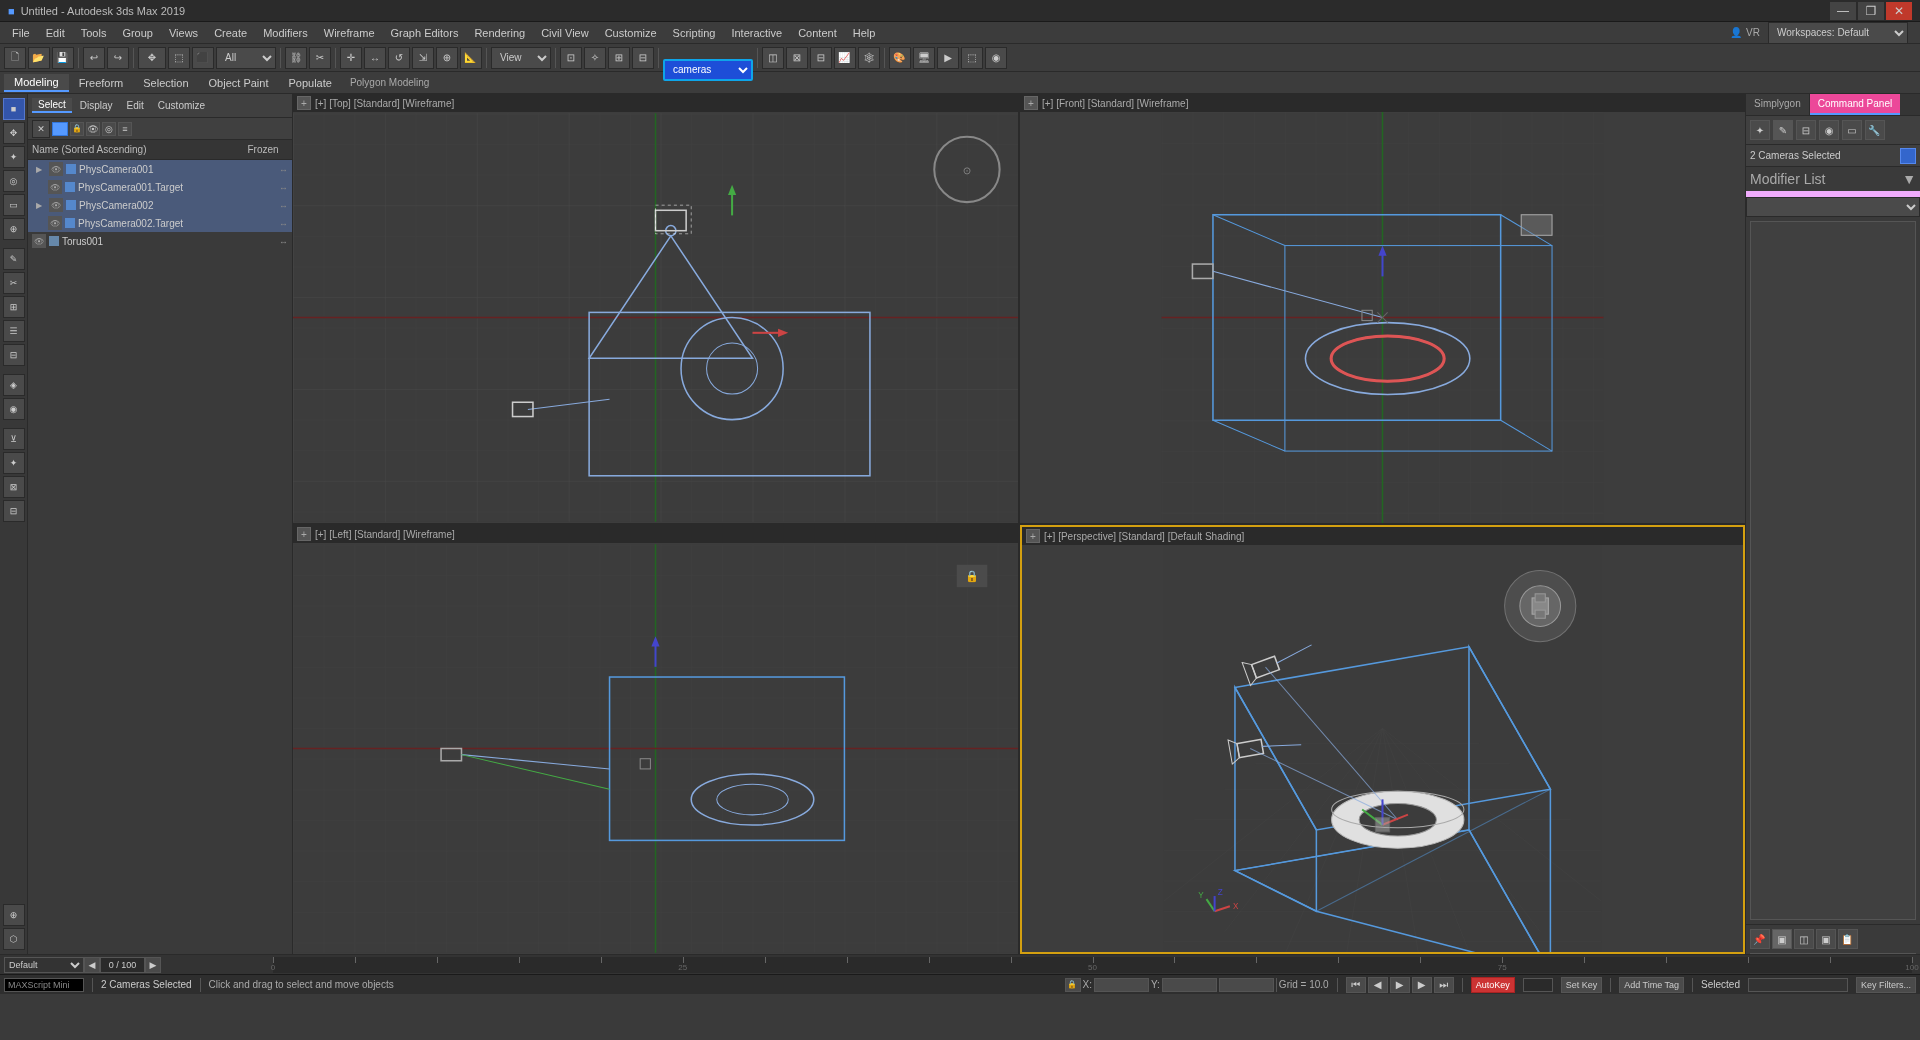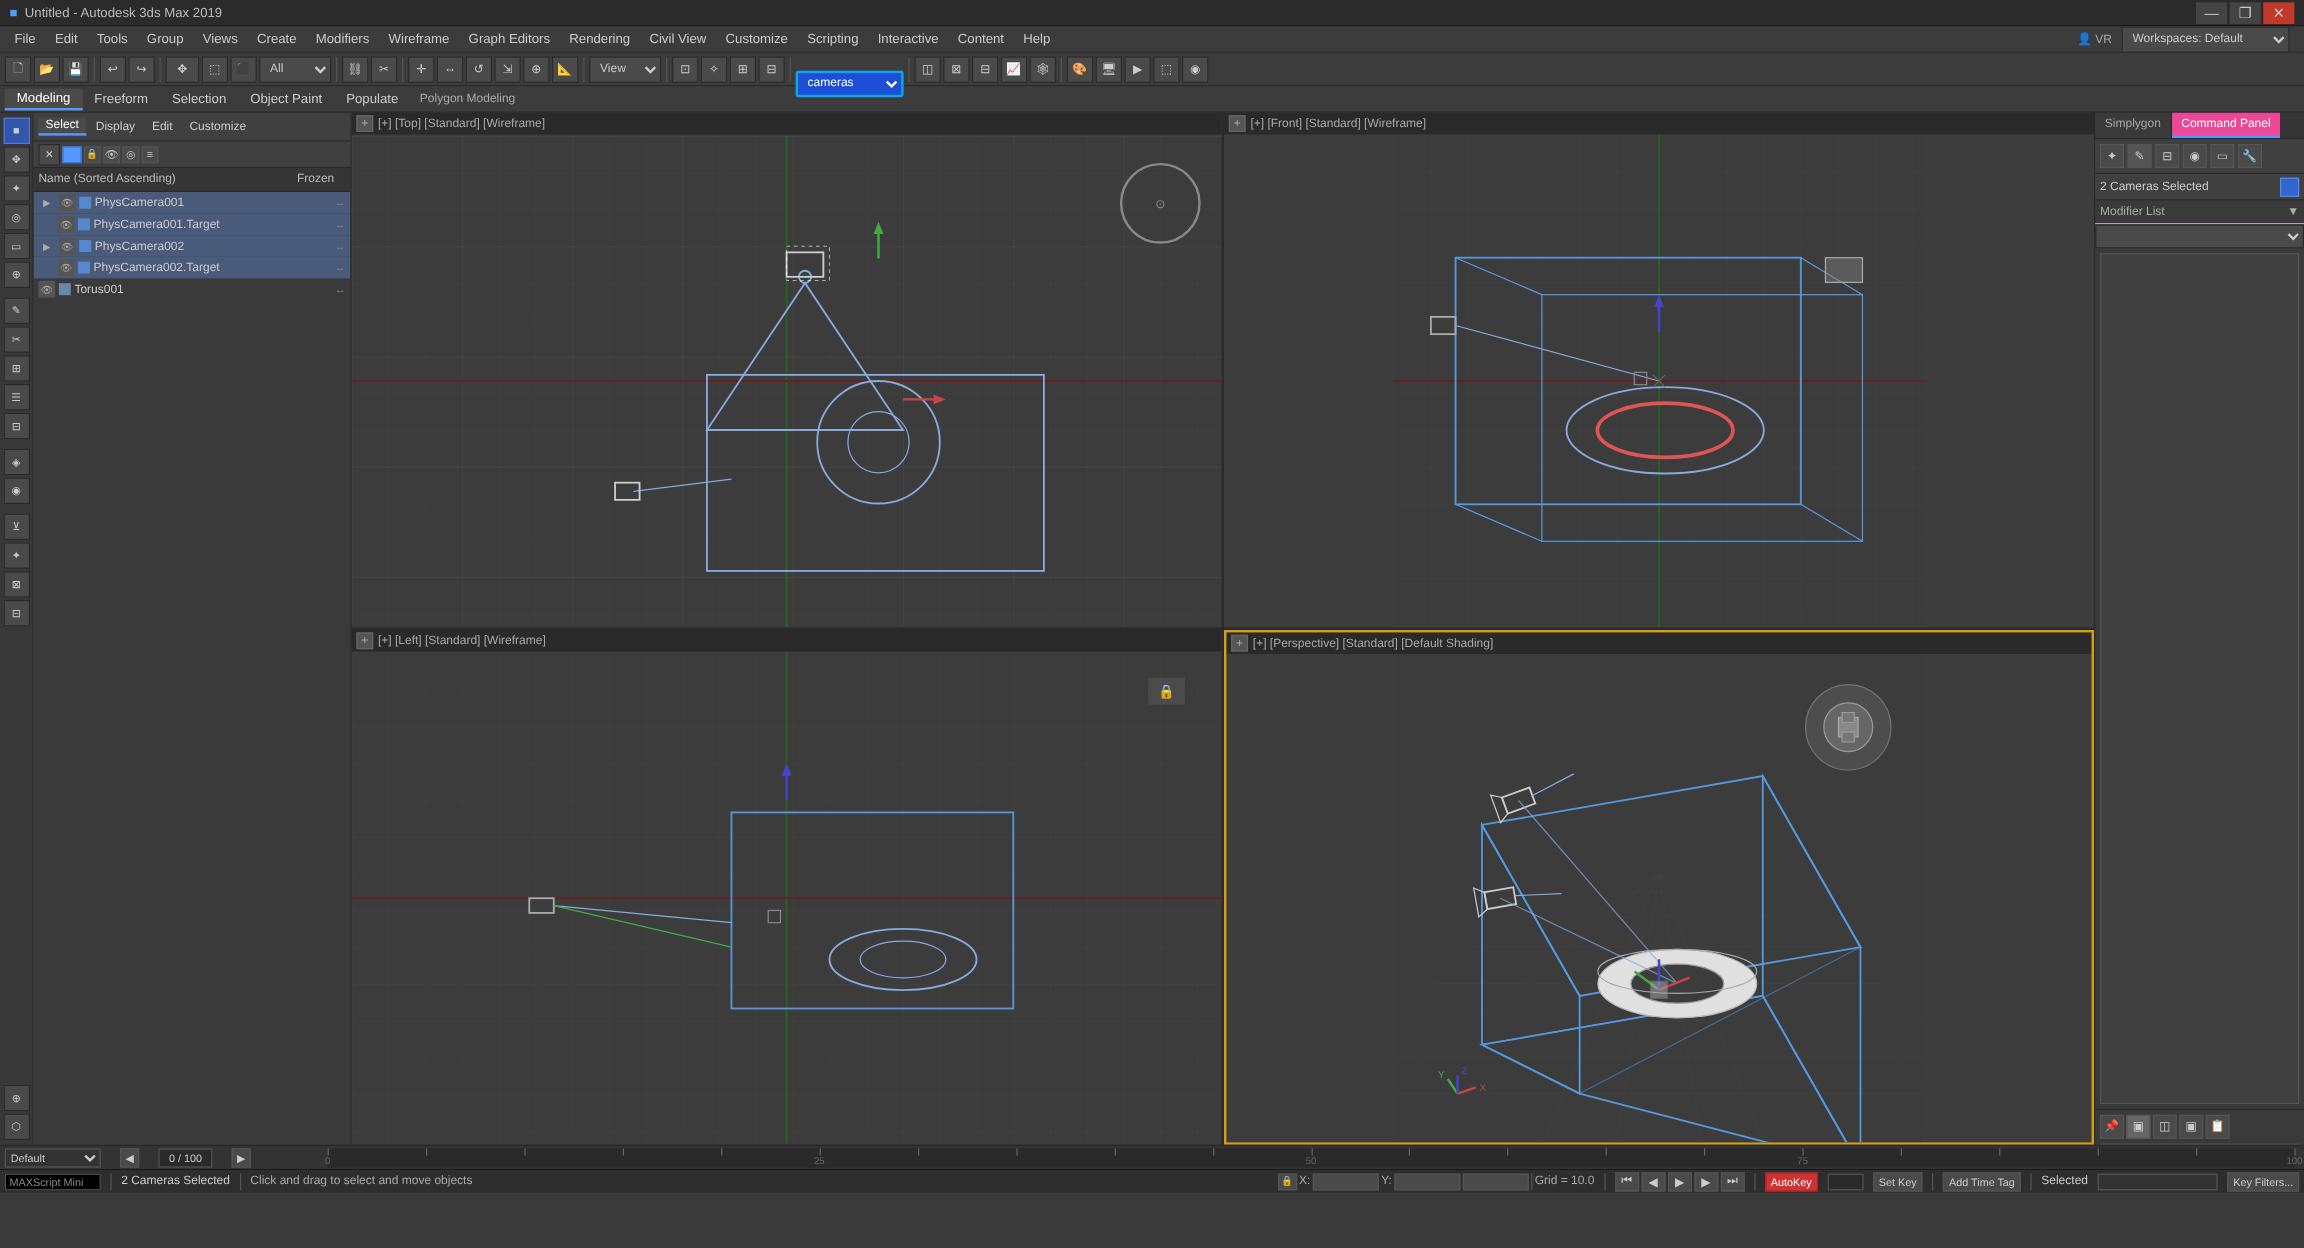--- a/index.html
+++ b/index.html
@@ -240,23 +240,23 @@
       display: flex;
       align-items: center;
       height: 22px;
       background: #404040;
       border-bottom: 1px solid #2a2a2a;
       padding: 0 4px;
       gap: 4px;
     }
     #modifier-label {
       padding: 4px;
-      font-size: 10px;
+      font-size: 14px;
       color: #aaa;
-      border-bottom: 1px solid #f0abfc;
+      border-bottom: 6px solid #f0abfc;
       display: flex;
       align-items: center;
       justify-content: space-between;
     }
     #modifier-dropdown {
       width: 100%;
       height: 20px;
       background: #4a4a4a;
       border: 1px solid #2a2a2a;
       color: #ccc;
@@ -790,21 +790,21 @@
       <div class="right-icon">◫</div>
       <div class="right-icon">▣</div>
       <div class="right-icon">📋</div>
     </div>
 
     <div style="height:1px; background:#555; margin:0 4px;"></div>
   </div>
 </div>
 
 <div id="track-bar">
-  <div style="width:265px; display:flex; align-items:center; gap:16px;">
+  <div style="width:265px; display:flex; align-items:center; gap:0;">
     <select style="height:16px; background:#333; border:1px solid #555; color:#ccc; font-size:9px; width:80px;">
       <option>Default</option>
     </select>
     <button style="height:16px; width:16px; background:#4a4a4a; border:1px solid #555; color:#ccc; font-size:9px;">◀</button>
     <input type="text" value="0 / 100" class="frame-input" style="width: 45px;">
     <button style="height:16px; width:16px; background:#4a4a4a; border:1px solid #555; color:#ccc; font-size:9px;">▶</button>
   </div>
 
   <div id="timeline-track" style="flex:1; height:16px; background:#2a2a2a; position:relative; cursor:pointer; margin:0 4px;">
 

